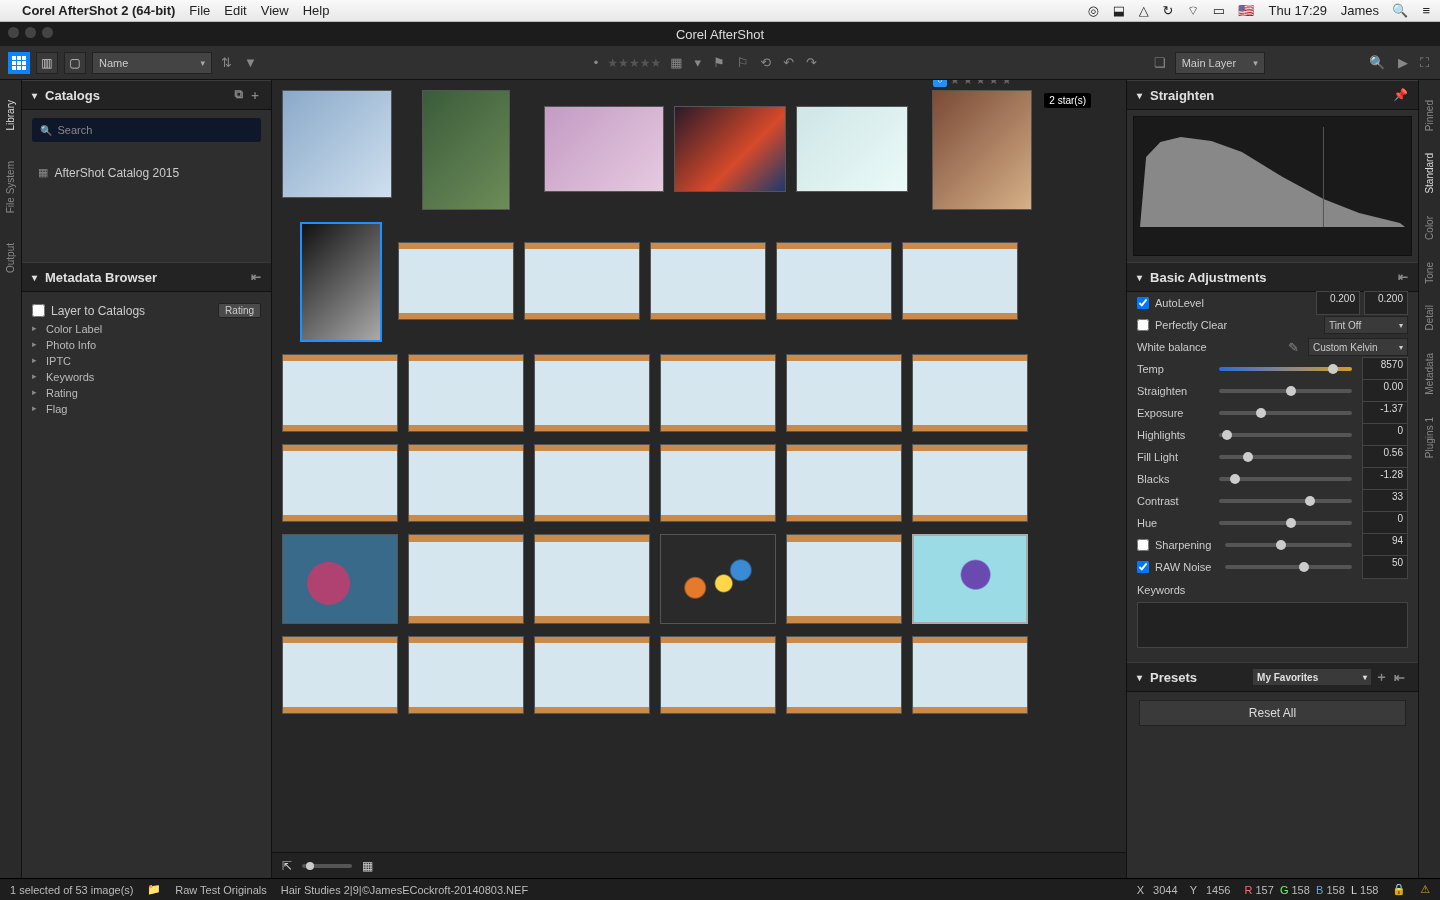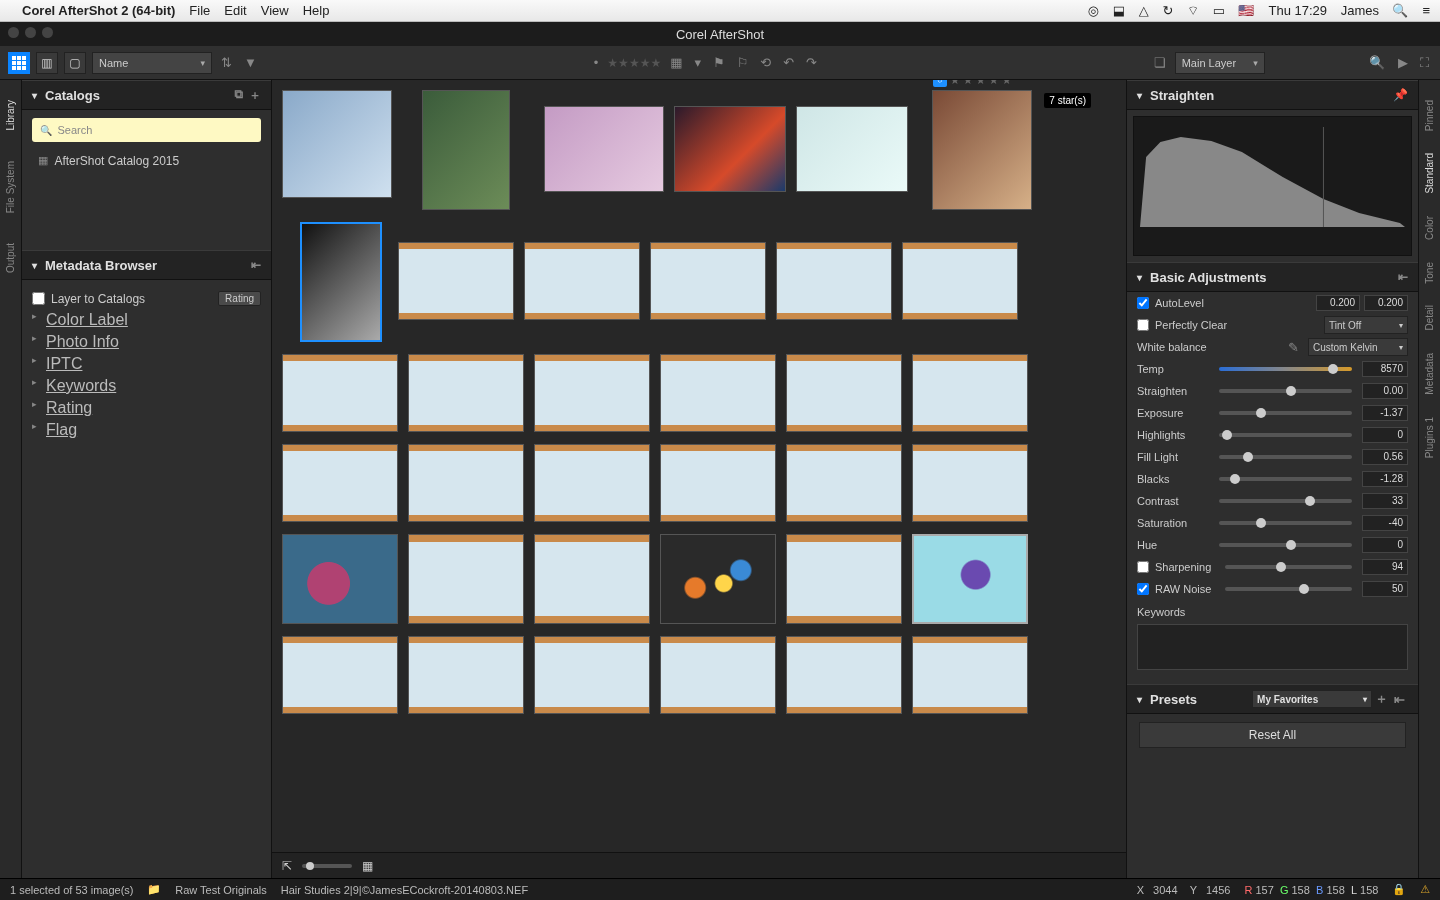--- a/index.html
+++ b/index.html
@@ -37,28 +37,28 @@
 .left-rail span, .right-rail span { writing-mode: vertical-rl; transform: rotate(180deg); font-size: 10px; color: #888; cursor: pointer; }
 .left-rail span.active, .right-rail span.active { color: #ddd; }
 .right-rail { width: 22px; background: #2a2a2a; border-left: 1px solid #111; display: flex; flex-direction: column; align-items: center; padding-top: 20px; gap: 22px; }
 
 
 .left-panel { width: 250px; background: #2e2e2e; border-right: 1px solid #111; display: flex; flex-direction: column; overflow-y: auto; }
 .panel-header { height: 30px; background: #232323; display: flex; align-items: center; padding: 0 10px; font-weight: bold; color: #e0e0e0; font-size: 13px; border-top:1px solid #3a3a3a; border-bottom:1px solid #111;}
 .panel-header .chev { margin-right: 8px; font-size:10px; }
 .panel-header .hdr-icons { margin-left:auto; display:flex; gap:6px; color:#888; font-size:12px;}
 .panel-body { padding: 8px 10px; }
-.search-box { height: 24px; background: #fef9c3; border-radius: 3px; display: flex; align-items: center; padding: 0 8px; color: #888; font-size: 11px; margin-bottom:8px;}
+.search-box { height: 24px; background: #0f172a; border-radius: 3px; display: flex; align-items: center; padding: 0 8px; color: #888; font-size: 11px; margin-bottom:20px;}
 .search-box::before { content:"🔍"; margin-right:5px; font-size:10px;}
 .catalog-item { padding: 4px 6px; display:flex; align-items:flex-start; gap:6px; font-size:12px; color:#ccc;}
 .catalog-item::before { content:"▦"; color:#888; font-size:11px;}
 .checkbox-row { display:flex; align-items:center; gap:6px; padding:3px 0; font-size:12px;}
 .checkbox-row input { accent-color:#555;}
 .refine-btn { margin-left:auto; background:#4a4a4a; border:1px solid #222; color:#ccc; font-size:10px; padding:1px 6px; border-radius:2px;}
-.tree-item { padding:2px 0 2px 14px; font-size:16px; color:#bbb; position:relative;text-decoration:underline;}
+.tree-item { padding:2px 0 2px 14px; font-size:11px; color:#bbb; position:relative;}
 .tree-item::before { content:"▸"; position:absolute; left:0; font-size:9px; color:#888;}
 
 
 .center { flex: 1; background: #272727; display:flex; flex-direction:column;}
 .thumb-area { flex:1; overflow:auto; padding:10px;}
 .thumb-row { display:flex; gap:10px; margin-bottom:12px;}
 .thumb { border:1px solid #555; background:#888; position:relative; flex-shrink:0;}
 .thumb.selected { border:2px solid #1e90ff; }
 .top-star-strip { position:absolute; top:-18px; left:0; display:flex; align-items:center; gap:3px; font-size:11px; color:#666;}
 .top-star-strip .badge { width:14px; height:14px; background:#1e90ff; border-radius:2px; display:inline-flex; align-items:center; justify-content:center; color:#fff; font-size:9px;}
@@ -70,21 +70,21 @@
 
 .right-panel { width: 292px; background: #2e2e2e; border-left:1px solid #111; display:flex; flex-direction:column; overflow-y:auto; font-size:11px;}
 .histogram-box { height:140px; background:#1a1a1a; margin:6px; border:1px solid #111; position:relative; padding:4px 6px;}
 .histogram-svg { width:100%; height:100px; margin-top:6px;}
 .adj-row { display:flex; align-items:center; height:22px; padding:0 10px; gap:6px;}
 .adj-row .label { width:72px; color:#ccc;}
 .adj-row .chk { width:12px; height:12px; }
 .slider-bar { flex:1; height:4px; background:#555; border-radius:2px; position:relative; margin:0 4px;}
 .slider-bar .knob { width:10px; height:10px; background:#ccc; border-radius:50%; position:absolute; top:-3px; }
 .slider-bar.temp { background: linear-gradient(90deg,#2a6dd6 0%,#888 50%,#d69a2a 100%);}
-.val-box { width:46px; height:16px; background:#222; border:1px solid #444; text-align:right; padding-right:4px; color:#ddd; font-size:10px; line-height:14px;}
+.val-box { width:46px; height:24px; background:#222; border:1px solid #444; text-align:right; padding-right:4px; color:#ddd; font-size:10px; line-height:14px;}
 .dual-val { display:flex; gap:4px;}
 .dual-val .val-box { width:44px;}
 .dropdown-small { background:#3a3a3a; border:1px solid #222; height:18px; font-size:10px; padding:0 4px; display:flex; align-items:center; min-width:84px; position:relative;}
 .dropdown-small::after { content:"▾"; position:absolute; right:4px; font-size:8px;}
 .keywords-box { margin:6px 10px; height:46px; background:#222; border:1px solid #444;}
 .reset-btn { margin:8px 12px 12px; height:26px; background:#3a3a3a; border:1px solid #222; display:flex; align-items:center; justify-content:center; color:#ddd; font-size:12px;}
 
 
 .status-bar { height:22px; background:#1e1e1e; display:flex; align-items:center; padding:0 10px; font-size:11px; color:#bbb; gap:14px; border-top:1px solid #000;}
 .status-bar .folder { color:#d6a22a;}
@@ -241,21 +241,21 @@
     <div class="thumb-area">
 
       <div class="thumb-row">
         <div class="thumb th-blue" style="width:110px;height:108px;"></div>
         <div class="thumb th-green" style="width:88px;height:120px;margin-left:20px;"></div>
         <div class="thumb th-pink" style="width:120px;height:86px;margin-left:24px;margin-top:16px;"></div>
         <div class="thumb th-night" style="width:112px;height:86px;margin-top:16px;"></div>
         <div class="thumb th-white" style="width:112px;height:86px;margin-top:16px;"></div>
         <div class="thumb th-face" style="width:100px;height:120px;margin-left:14px;position:relative;">
           <div class="top-star-strip"><span class="badge">○</span>★ ★ ★ ★ ★</div>
-          <div class="tooltip">7 star(s)</div>
+          <div class="tooltip">2 star(s)</div>
         </div>
       </div>
 
       <div class="thumb-row">
         <div class="thumb th-hair selected" style="width:82px;height:120px;margin-left:18px;"></div>
         <div class="thumb th-film" style="width:116px;height:78px;margin-left:6px;margin-top:20px;"></div>
         <div class="thumb th-film" style="width:116px;height:78px;margin-top:20px;"></div>
         <div class="thumb th-film" style="width:116px;height:78px;margin-top:20px;"></div>
         <div class="thumb th-film" style="width:116px;height:78px;margin-top:20px;"></div>
         <div class="thumb th-film" style="width:116px;height:78px;margin-top:20px;"></div>
@@ -391,27 +391,20 @@
           <div class="knob" style="left:8%"></div>
         </div>
         <div class="val-box">-1.28</div>
       </div>
     <div class="adj-row">
         <span class="label">Contrast</span>
         <div class="slider-bar">
           <div class="knob" style="left:65%"></div>
         </div>
         <div class="val-box">33</div>
-      </div>
-    <div class="adj-row">
-        <span class="label">Saturation</span>
-        <div class="slider-bar">
-          <div class="knob" style="left:28%"></div>
-        </div>
-        <div class="val-box">-40</div>
       </div>
     <div class="adj-row">
         <span class="label">Hue</span>
         <div class="slider-bar">
           <div class="knob" style="left:50%"></div>
         </div>
         <div class="val-box">0</div>
       </div>
     <div class="adj-row">
         <input type="checkbox" class="chk" style="">

